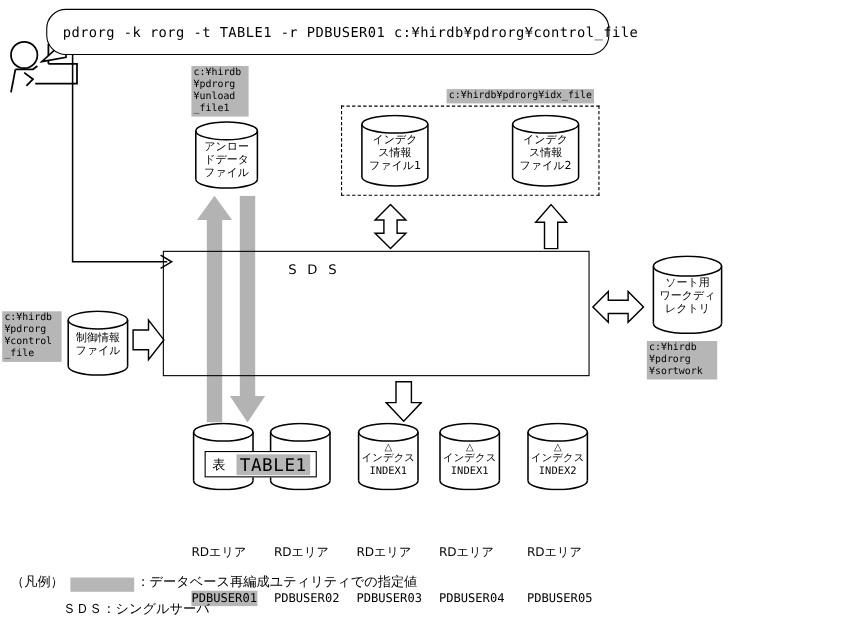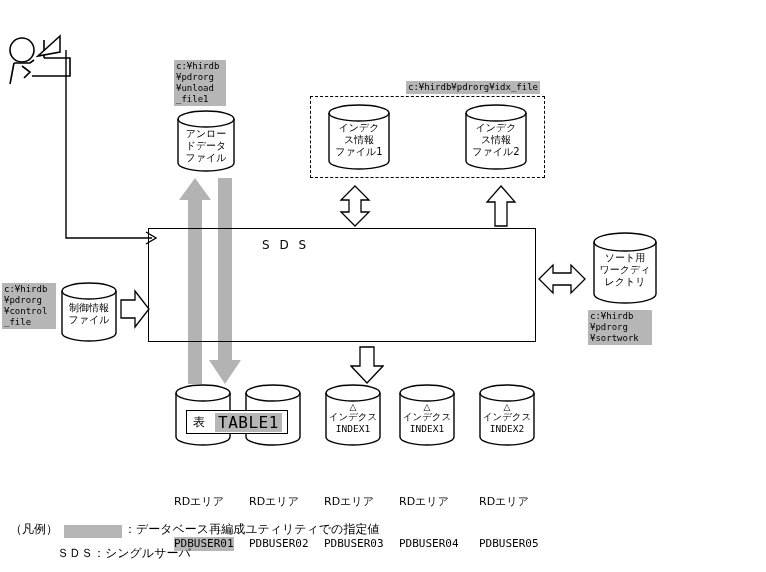--- a/index.html
+++ b/index.html
@@ -126,20 +126,23 @@
     <path d="M22 52 L30 58 L24 64" stroke="#000" stroke-width="1.6" fill="none"></path>
 
     <path d="M32 62 L70 62 L70 44 L44 44" stroke="#000" stroke-width="1.6" fill="none"></path>
     <path d="M44 44 L44 26" stroke="#000" stroke-width="1.6" fill="none"></path>
   </svg>
 
   <svg class="abs" style="left:36px;top:34px;" width="26" height="28">
     <path d="M24 2 L2 22 L24 18 Z" fill="#fff" stroke="#000" stroke-width="1.5"></path>
   </svg>
 
+  <div class="abs bubble" style="left:42px;top:8px;width:512px;height:42px;">
+    <div class="bubble-text">pdrorg -k rorg -t TABLE1 -r PDBUSER01 c:¥hirdb¥pdrorg¥control_file</div>
+  </div>
 
   <svg class="abs" style="left:60px;top:48px;" width="100" height="200">
     <path d="M6 2 L6 190 L92 190" stroke="#000" stroke-width="1.4" fill="none"></path>
     <path d="M86 184 L96 190 L86 196" stroke="#000" stroke-width="1.4" fill="none"></path>
   </svg>
 
   <div class="abs gray-label" style="left:174px;top:60px;width:48px;">c:¥hirdb
 ¥pdrorg
 ¥unload
 _file1</div>

